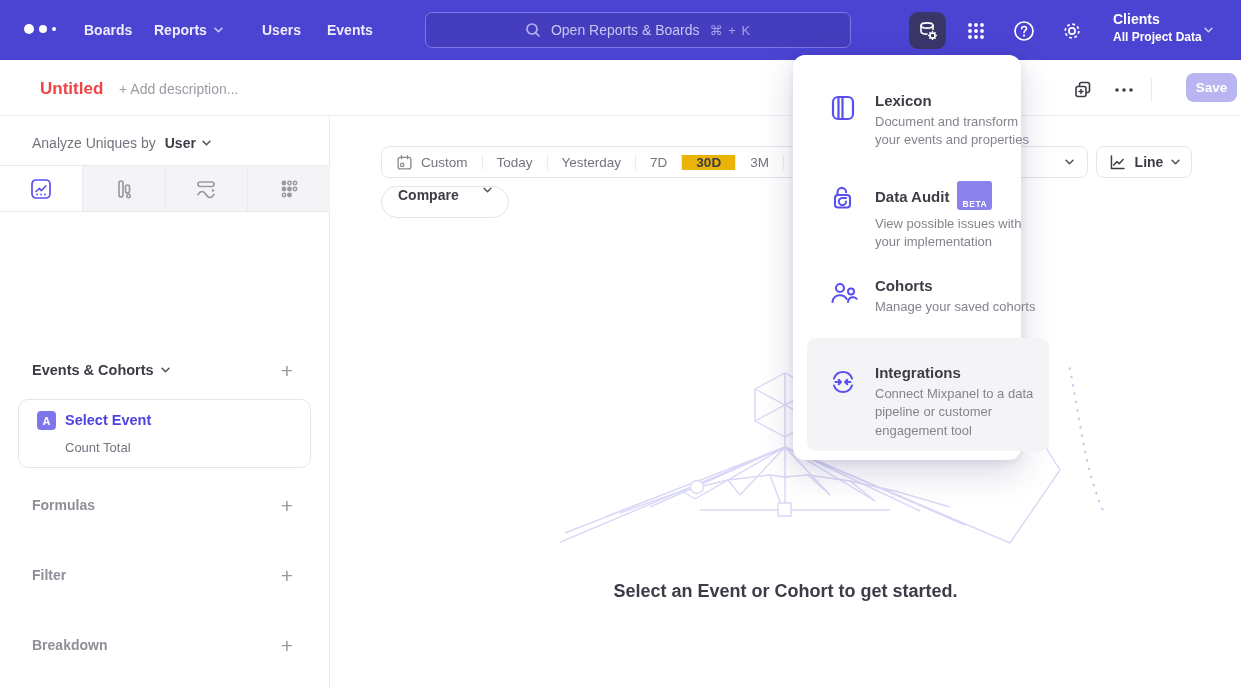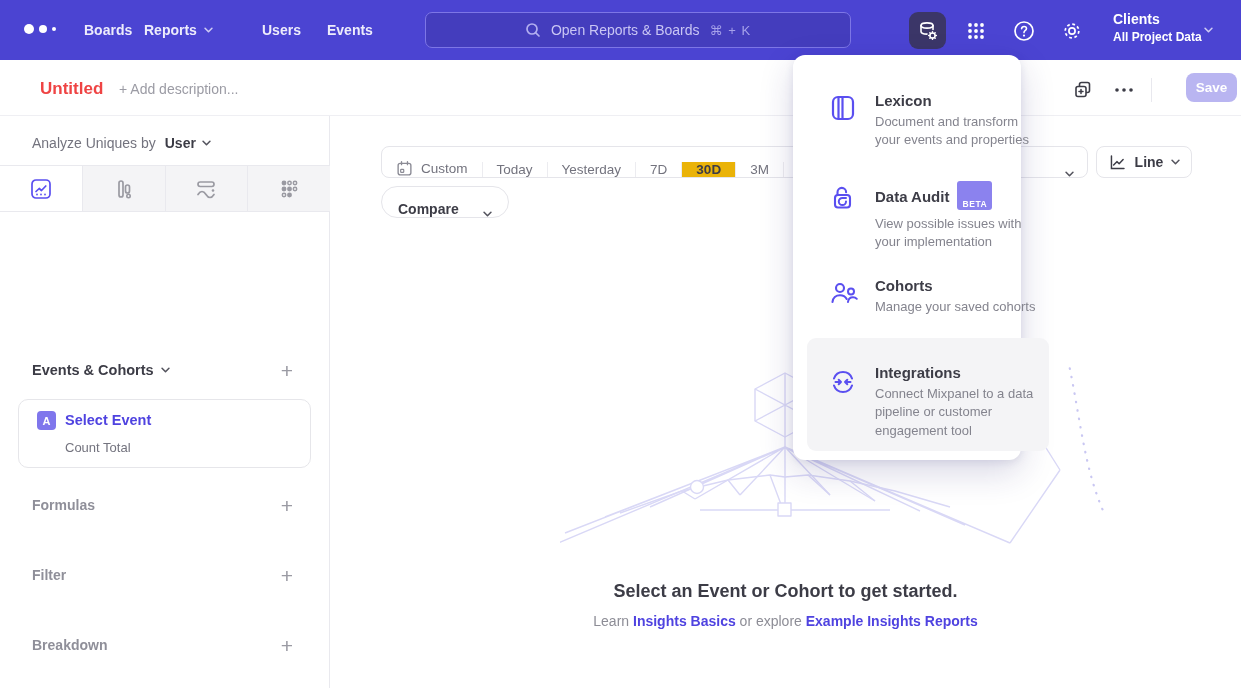--- a/index.html
+++ b/index.html
@@ -52,29 +52,29 @@
   .ev-card { position:absolute; left:18px; top:283px; width:293px; height:69px; background:#fff;
              border:1px solid #e6e6ea; border-radius:10px; cursor:pointer; }
   .ev-badge { position:absolute; left:18px; top:11px; width:19px; height:19px; background:#7f76ec; border-radius:4px;
               color:#fff; font-size:11px; font-weight:700; display:flex; align-items:center; justify-content:center; }
   .ev-title { position:absolute; left:46px; top:12px; font-size:14.5px; font-weight:700; color:#4f43e0; }
   .ev-sub { position:absolute; left:46px; top:40px; font-size:13px; color:#73737e; }
   .sect-label { position:absolute; left:32px; font-size:14px; font-weight:700; color:#8f8f99; }
 
   
   .seg { position:absolute; left:381px; top:146px; width:707px; height:32px; background:#fff;
-         border:1px solid #e5e5ea; border-radius:8px; display:flex; align-items:flex-end; z-index:1; }
+         border:1px solid #e5e5ea; border-radius:8px; display:flex; align-items:center; z-index:1; }
   .seg-item { display:flex; align-items:center; justify-content:center; gap:8px; padding:0 14px;
               font-size:13.5px; color:#73737e; border-left:1px solid #ececf0; cursor:pointer; white-space:nowrap; }
   .seg-item:first-child { border-left:none; border-radius:7px 0 0 7px; }
   .seg-item.sel { background:#eab308; color:#3c3c46; font-weight:700; }
   .seg-spacer { flex:1; }
   .seg-caret { display:flex; align-items:center; padding:0 13px; cursor:pointer; }
   .compare-btn { position:absolute; left:381px; top:186px; height:32px; padding:0 16px; background:#fff;
-                 border:1px solid #e5e5ea; border-radius:16px; display:flex; align-items:flex-end; gap:24px;
+                 border:1px solid #e5e5ea; border-radius:16px; display:flex; align-items:flex-start; gap:24px;
                  font-size:14px; font-weight:600; color:#3c3c46; cursor:pointer; z-index:1; }
   .line-btn { position:absolute; left:1096px; top:146px; width:96px; height:32px; background:#fff;
               border:1px solid #e5e5ea; border-radius:8px; display:flex; align-items:center; justify-content:center;
               gap:8px; font-size:14px; font-weight:600; color:#3c3c46; cursor:pointer; z-index:1; }
 
   
   .wire { position:absolute; left:560px; top:365px; z-index:0; pointer-events:none; }
   .empty-title { position:absolute; left:330px; top:581px; width:911px; text-align:center;
                  font-size:18px; font-weight:700; color:#3c3c46; z-index:2; }
   .empty-sub { position:absolute; left:330px; top:613px; width:911px; text-align:center;
@@ -105,21 +105,21 @@
   <div class="nav">
     <div class="logo">
         <i class="d1"></i>
         <i class="d2"></i>
         <i class="d3"></i>
       </div>
 
     <div class="nav-item" style="left:84px">
       <span>Boards</span>
     </div>
-    <div class="nav-item" style="left:144px">
+    <div class="nav-item" style="left:154px">
       <span>Reports</span>
       <svg class="chev" viewBox="0 0 10 7">
           <path d="M1 1.5l4 4 4-4"></path>
         </svg>
     </div>
     <div class="nav-item" style="left:262px">
       <span>Users</span>
     </div>
     <div class="nav-item" style="left:327px">
       <span>Events</span>
@@ -346,26 +346,20 @@
 
       <circle cx="137" cy="122" r="6.5" fill="#fff"></circle>
       <rect x="218" y="138" width="13" height="13" fill="#fff"></rect>
 
       <path d="M440 10 L500 105 M500 105 L450 178"></path>
     </g>
     <path d="M508 -5 C520 50 524 105 545 150" fill="none" stroke="#c9c7f2" stroke-width="2.2" stroke-linecap="round" stroke-dasharray="0.5 8"></path>
   </svg>
 
   <div class="empty-title">Select an Event or Cohort to get started.</div>
-  <div class="empty-sub">
-    <span>Learn</span>
-    <a>Insights Basics</a>
-    <span>or explore</span>
-    <a>Example Insights Reports</a>
-  </div>
 
   <div class="popup">
 
     <div class="pitem" style="top:37px">
       <div class="picon">
         <svg class="ic" width="28" height="28" viewBox="0 0 28 28">
           <rect x="4" y="3" width="20" height="22" rx="5" fill="none" stroke="#5a4ff0" stroke-width="2.2"></rect>
           <path d="M9.5 3v22M13.5 3v22" stroke="#5a4ff0" stroke-width="2.2"></path>
         </svg>
       </div>

